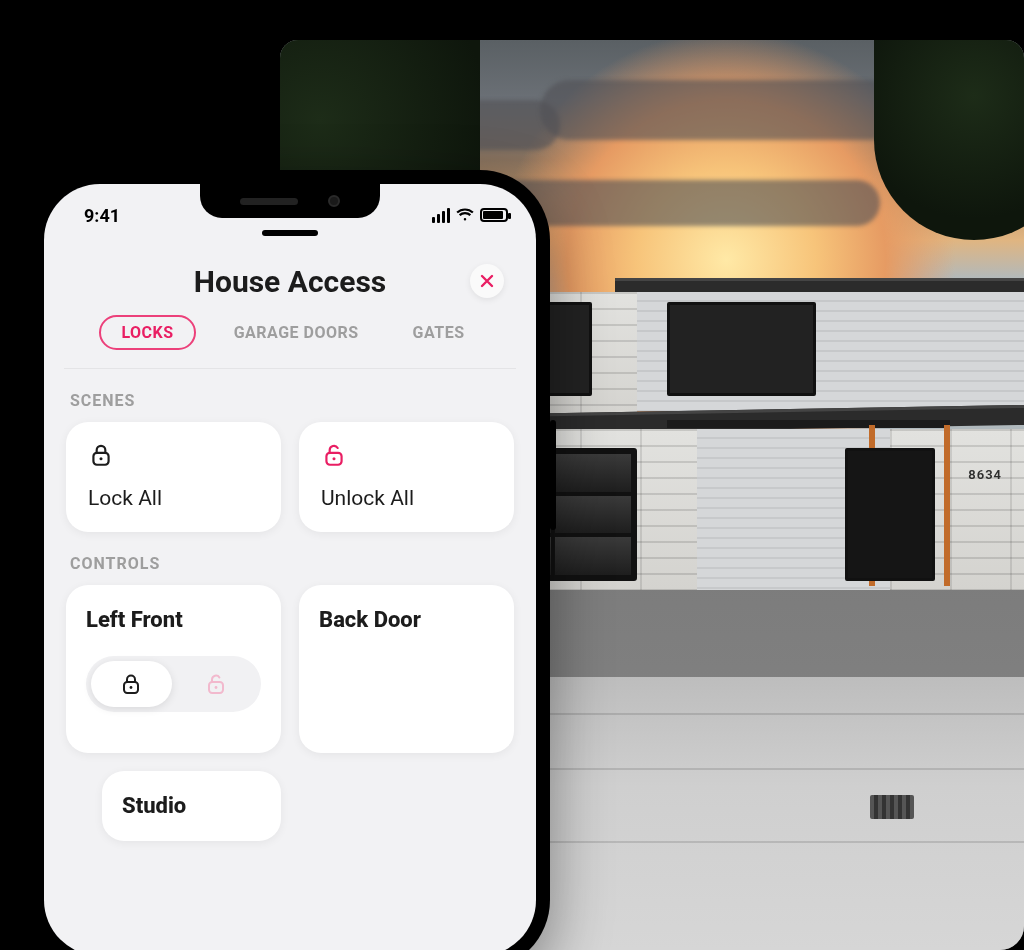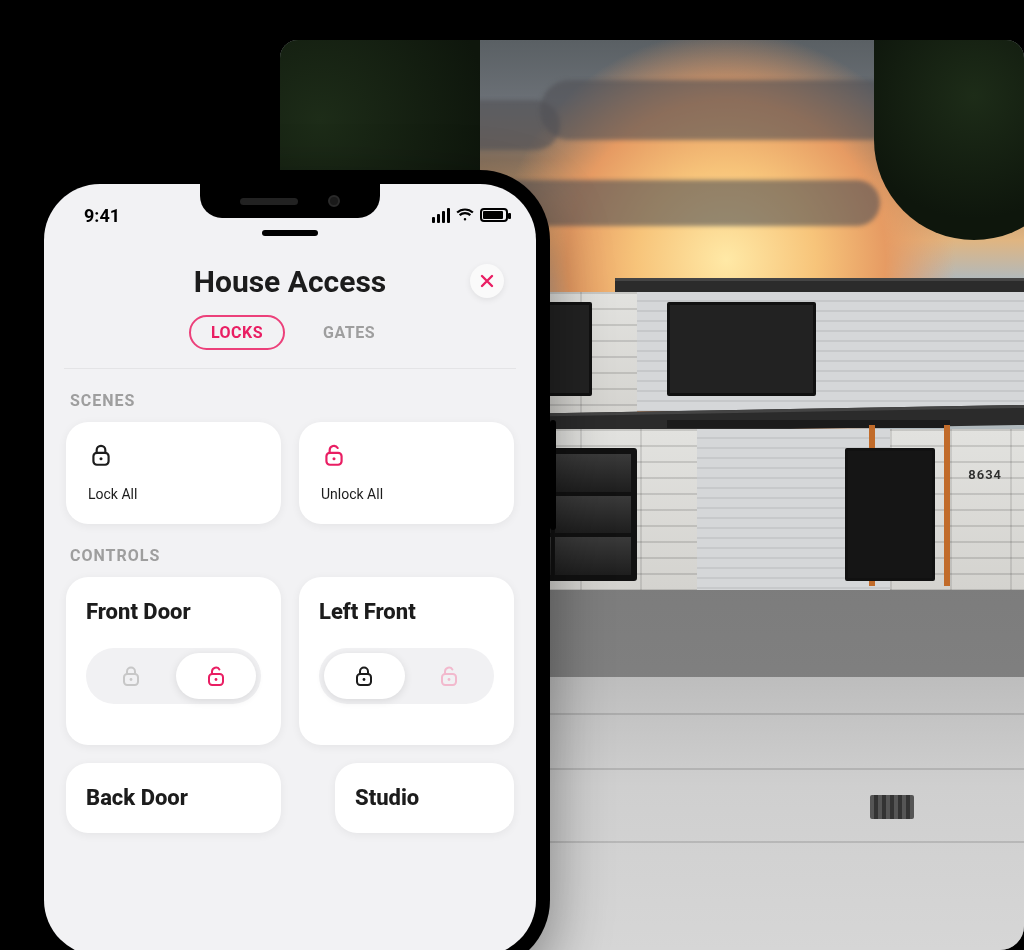--- a/index.html
+++ b/index.html
@@ -224,21 +224,21 @@
   }
   .scene-card{
     background:var(--card-bg);
     border-radius:22px;
     padding:20px 22px 22px;
     box-shadow:0 2px 10px rgba(0,0,0,.06);
     cursor:pointer;
     display:flex;flex-direction:column;gap:18px;
   }
   .scene-card .ic{width:26px;height:26px;}
-  .scene-card .lbl{font-size:14px;color:#1c1c1c;}
+  .scene-card .lbl{font-size:21px;color:#1c1c1c;}
 
   .control-card{
     background:var(--card-bg);
     border-radius:22px;
     padding:22px 20px 22px;
     box-shadow:0 2px 10px rgba(0,0,0,.06);
     display:flex;flex-direction:column;gap:24px;
     min-height:168px;
   }
   .control-title{font-size:22px;font-weight:800;color:#1c1c1c;}
@@ -344,20 +344,21 @@
         <div class="title">House Access</div>
         <div class="close-btn">
           <svg width="16" height="16" viewBox="0 0 16 16">
             <path d="M3 3l10 10M13 3L3 13" stroke="#e91e63" stroke-width="2.4" stroke-linecap="round"></path>
           </svg>
         </div>
       </div>
 
       <div class="tabs">
         <div class="tab active">LOCKS</div>
+        <div class="tab">GARAGE DOORS</div>
         <div class="tab">GATES</div>
       </div>
 
       <div class="section-label">SCENES</div>
       <div class="card-grid">
         <div class="scene-card">
           <svg class="ic" viewBox="0 0 24 24">
             <rect x="5" y="10" width="14" height="11" rx="3.2" fill="none" stroke="#1c1c1c" stroke-width="2"></rect>
             <path d="M8 10V7.5a4 4 0 018 0V10" fill="none" stroke="#1c1c1c" stroke-width="2"></path>
             <circle cx="12" cy="15.5" r="1.4" fill="#1c1c1c"></circle>
@@ -370,39 +371,20 @@
             <path d="M8 10V7.5a4 4 0 017.4-2" fill="none" stroke="#e91e63" stroke-width="2" stroke-linecap="round"></path>
             <circle cx="12" cy="15.5" r="1.4" fill="#e91e63"></circle>
           </svg>
           <span class="lbl">Unlock All</span>
         </div>
       </div>
 
       <div class="section-label">CONTROLS</div>
       <div class="card-grid">
 
-        <div class="control-card">
-          <span class="control-title">Front Door</span>
-          <div class="segmented">
-            <div class="seg">
-              <svg width="24" height="24" viewBox="0 0 24 24">
-                <rect x="5" y="10" width="14" height="11" rx="3.2" fill="none" stroke="#c7c7c7" stroke-width="2"></rect>
-                <path d="M8 10V7.5a4 4 0 018 0V10" fill="none" stroke="#c7c7c7" stroke-width="2"></path>
-                <circle cx="12" cy="15.5" r="1.4" fill="#c7c7c7"></circle>
-              </svg>
-            </div>
-            <div class="seg selected">
-              <svg width="24" height="24" viewBox="0 0 24 24">
-                <rect x="5" y="10" width="14" height="11" rx="3.2" fill="none" stroke="#e91e63" stroke-width="2"></rect>
-                <path d="M8 10V7.5a4 4 0 017.4-2" fill="none" stroke="#e91e63" stroke-width="2" stroke-linecap="round"></path>
-                <circle cx="12" cy="15.5" r="1.4" fill="#e91e63"></circle>
-              </svg>
-            </div>
-          </div>
-        </div>
 
         <div class="control-card">
           <span class="control-title">Left Front</span>
           <div class="segmented">
             <div class="seg selected">
               <svg width="24" height="24" viewBox="0 0 24 24">
                 <rect x="5" y="10" width="14" height="11" rx="3.2" fill="none" stroke="#1c1c1c" stroke-width="2"></rect>
                 <path d="M8 10V7.5a4 4 0 018 0V10" fill="none" stroke="#1c1c1c" stroke-width="2"></path>
                 <circle cx="12" cy="15.5" r="1.4" fill="#1c1c1c"></circle>
               </svg>

